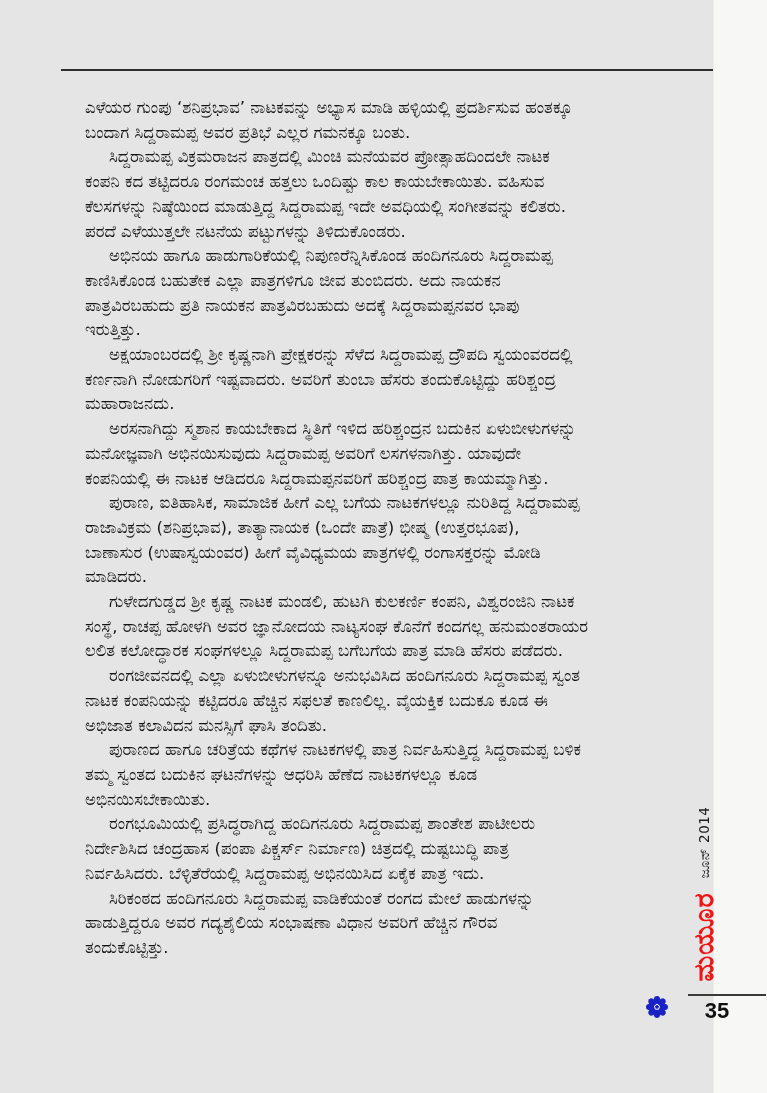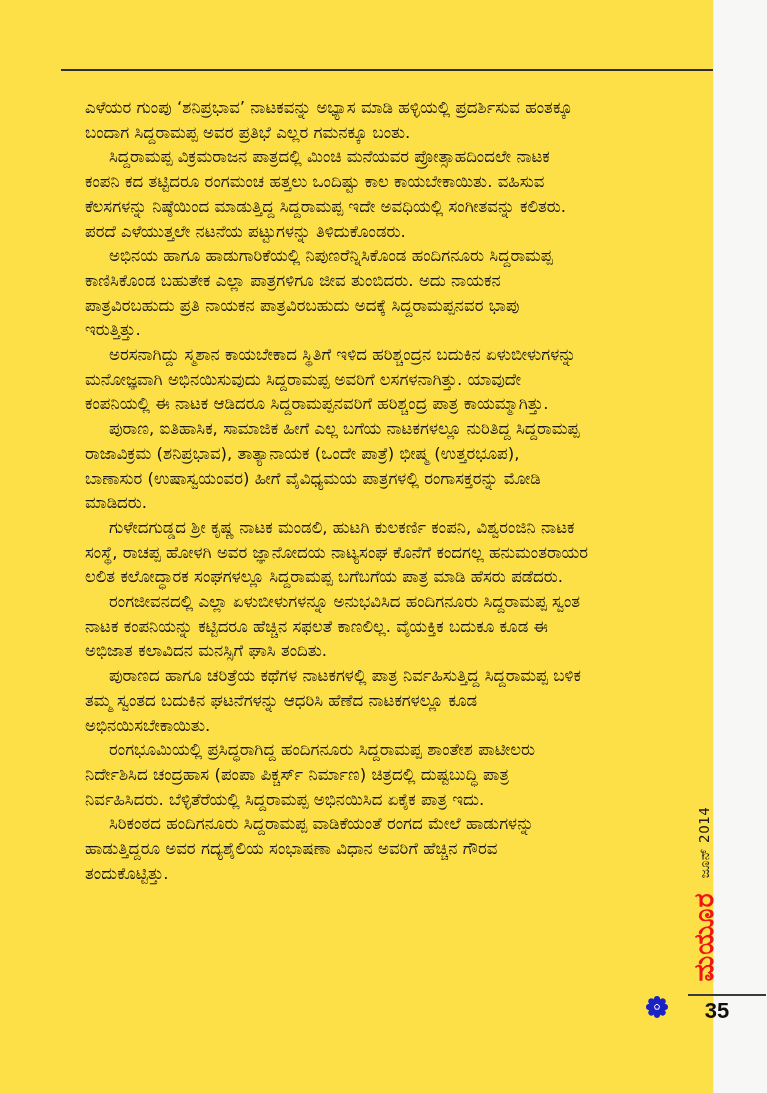--- a/index.html
+++ b/index.html
@@ -1,18 +1,18 @@
 <!DOCTYPE html>
 <html><head>
 <meta charset="utf-8">
 <style>
   html,body{margin:0;padding:0;}
   body{width:767px;height:1093px;position:relative;background:#ffffff;
        font-family:"DejaVu Sans",sans-serif;overflow:hidden;}
-  .page{position:absolute;inset:0;background:#fde047;}
+  .page{position:absolute;inset:0;background:#e5e5e5;}
   .right-margin-column{position:absolute;left:713px;top:0;width:54px;height:1093px;
        background:#f7f7f5;border-left:1px solid #ececea;}
   .header-rule{position:absolute;left:61px;top:69px;width:652px;height:2px;background:#2e2e2e;}
   .body-text{position:absolute;left:85px;top:96px;width:588px;
        font-size:16.6px;line-height:24.7px;color:#141414;
        font-family:"DejaVu Sans",sans-serif;}
   .para{white-space:pre-line;margin:0;text-align:left;}
   .para.indent{text-indent:24px;}
   .sidebar-vertical{position:absolute;left:599px;top:877px;width:210px;height:34px;
        display:flex;flex-direction:row;align-items:center;justify-content:center;gap:14px;
@@ -39,20 +39,23 @@
     <p class="para">ಎಳೆಯರ ಗುಂಪು ‘ಶನಿಪ್ರಭಾವ’ ನಾಟಕವನ್ನು ಅಭ್ಯಾಸ ಮಾಡಿ ಹಳ್ಳಿಯಲ್ಲಿ ಪ್ರದರ್ಶಿಸುವ ಹಂತಕ್ಕೂ
 ಬಂದಾಗ ಸಿದ್ದರಾಮಪ್ಪ ಅವರ ಪ್ರತಿಭೆ ಎಲ್ಲರ ಗಮನಕ್ಕೂ ಬಂತು.</p>
     <p class="para indent">ಸಿದ್ದರಾಮಪ್ಪ ವಿಕ್ರಮರಾಜನ ಪಾತ್ರದಲ್ಲಿ ಮಿಂಚಿ ಮನೆಯವರ ಪ್ರೋತ್ಸಾಹದಿಂದಲೇ ನಾಟಕ
 ಕಂಪನಿ ಕದ ತಟ್ಟಿದರೂ ರಂಗಮಂಚ ಹತ್ತಲು ಒಂದಿಷ್ಟು ಕಾಲ ಕಾಯಬೇಕಾಯಿತು. ವಹಿಸುವ
 ಕೆಲಸಗಳನ್ನು ನಿಷ್ಠೆಯಿಂದ ಮಾಡುತ್ತಿದ್ದ ಸಿದ್ದರಾಮಪ್ಪ ಇದೇ ಅವಧಿಯಲ್ಲಿ ಸಂಗೀತವನ್ನು ಕಲಿತರು.
 ಪರದೆ ಎಳೆಯುತ್ತಲೇ ನಟನೆಯ ಪಟ್ಟುಗಳನ್ನು ತಿಳಿದುಕೊಂಡರು.</p>
     <p class="para indent">ಅಭಿನಯ ಹಾಗೂ ಹಾಡುಗಾರಿಕೆಯಲ್ಲಿ ನಿಪುಣರೆನ್ನಿಸಿಕೊಂಡ ಹಂದಿಗನೂರು ಸಿದ್ದರಾಮಪ್ಪ
 ಕಾಣಿಸಿಕೊಂಡ ಬಹುತೇಕ ಎಲ್ಲಾ ಪಾತ್ರಗಳಿಗೂ ಜೀವ ತುಂಬಿದರು. ಅದು ನಾಯಕನ
 ಪಾತ್ರವಿರಬಹುದು ಪ್ರತಿ ನಾಯಕನ ಪಾತ್ರವಿರಬಹುದು ಅದಕ್ಕೆ ಸಿದ್ದರಾಮಪ್ಪನವರ ಭಾಪು
 ಇರುತ್ತಿತ್ತು.</p>
+    <p class="para indent">ಅಕ್ಷಯಾಂಬರದಲ್ಲಿ ಶ್ರೀ ಕೃಷ್ಣನಾಗಿ ಪ್ರೇಕ್ಷಕರನ್ನು ಸೆಳೆದ ಸಿದ್ದರಾಮಪ್ಪ ದ್ರೌಪದಿ ಸ್ವಯಂವರದಲ್ಲಿ
+ಕರ್ಣನಾಗಿ ನೋಡುಗರಿಗೆ ಇಷ್ಟವಾದರು. ಅವರಿಗೆ ತುಂಬಾ ಹೆಸರು ತಂದುಕೊಟ್ಟಿದ್ದು ಹರಿಶ್ಚಂದ್ರ
+ಮಹಾರಾಜನದು.</p>
     <p class="para indent">ಅರಸನಾಗಿದ್ದು ಸ್ಮಶಾನ ಕಾಯಬೇಕಾದ ಸ್ಥಿತಿಗೆ ಇಳಿದ ಹರಿಶ್ಚಂದ್ರನ ಬದುಕಿನ ಏಳುಬೀಳುಗಳನ್ನು
 ಮನೋಜ್ಞವಾಗಿ ಅಭಿನಯಿಸುವುದು ಸಿದ್ದರಾಮಪ್ಪ ಅವರಿಗೆ ಲಸಗಳನಾಗಿತ್ತು. ಯಾವುದೇ
 ಕಂಪನಿಯಲ್ಲಿ ಈ ನಾಟಕ ಆಡಿದರೂ ಸಿದ್ದರಾಮಪ್ಪನವರಿಗೆ ಹರಿಶ್ಚಂದ್ರ ಪಾತ್ರ ಕಾಯಮ್ಮಾಗಿತ್ತು.</p>
     <p class="para indent">ಪುರಾಣ, ಐತಿಹಾಸಿಕ, ಸಾಮಾಜಿಕ ಹೀಗೆ ಎಲ್ಲ ಬಗೆಯ ನಾಟಕಗಳಲ್ಲೂ ನುರಿತಿದ್ದ ಸಿದ್ದರಾಮಪ್ಪ
 ರಾಜಾವಿಕ್ರಮ (ಶನಿಪ್ರಭಾವ), ತಾತ್ಯಾನಾಯಕ (ಒಂದೇ ಪಾತ್ರೆ) ಭೀಷ್ಮ (ಉತ್ತರಭೂಪ),
 ಬಾಣಾಸುರ (ಉಷಾಸ್ವಯಂವರ) ಹೀಗೆ ವೈವಿಧ್ಯಮಯ ಪಾತ್ರಗಳಲ್ಲಿ ರಂಗಾಸಕ್ತರನ್ನು ಮೋಡಿ
 ಮಾಡಿದರು.</p>
     <p class="para indent">ಗುಳೇದಗುಡ್ಡದ ಶ್ರೀ ಕೃಷ್ಣ ನಾಟಕ ಮಂಡಲಿ, ಹುಟಗಿ ಕುಲಕರ್ಣಿ ಕಂಪನಿ, ವಿಶ್ವರಂಜಿನಿ ನಾಟಕ
 ಸಂಸ್ಥೆ, ರಾಚಪ್ಪ ಹೋಳಗಿ ಅವರ ಜ್ಞಾನೋದಯ ನಾಟ್ಯಸಂಘ ಕೊನೆಗೆ ಕಂದಗಲ್ಲ ಹನುಮಂತರಾಯರ
 ಲಲಿತ ಕಲೋದ್ಧಾರಕ ಸಂಘಗಳಲ್ಲೂ ಸಿದ್ದರಾಮಪ್ಪ ಬಗೆಬಗೆಯ ಪಾತ್ರ ಮಾಡಿ ಹೆಸರು ಪಡೆದರು.</p>

